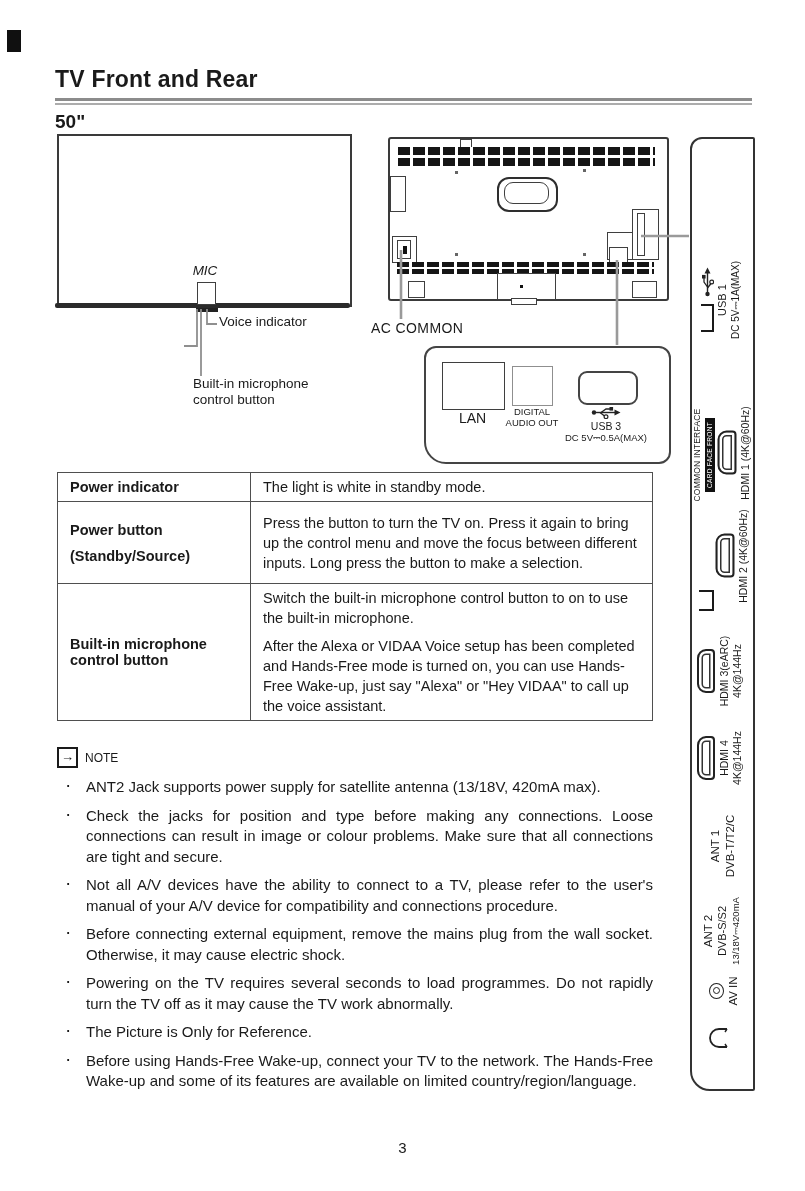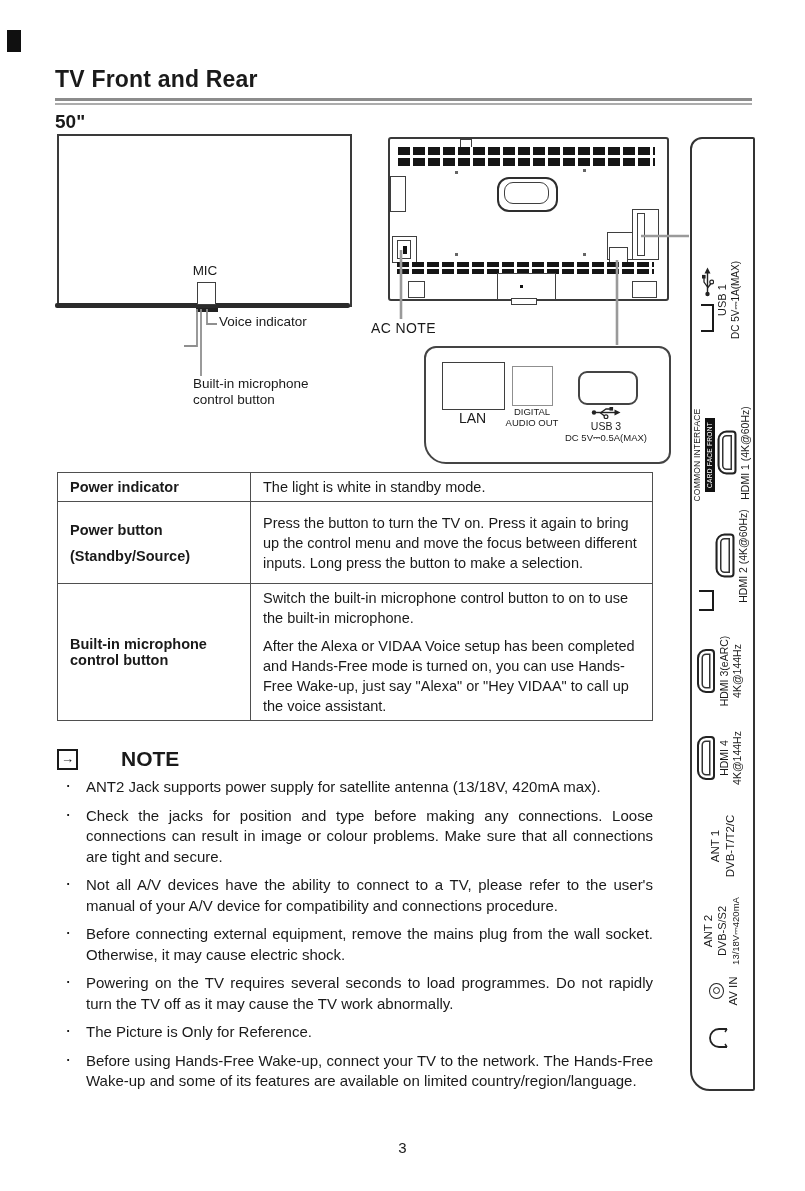--- a/index.html
+++ b/index.html
@@ -45,21 +45,21 @@
   <div class="abs" style="left:7px;top:30px;width:14px;height:22px;background:#101010;"></div>
 
   <div class="abs title" style="left:55px;top:66px;">TV Front and Rear</div>
   <div class="abs" style="left:55px;top:98px;width:697px;height:3px;background:#8c8c8c;"></div>
   <div class="abs" style="left:55px;top:103px;width:697px;height:2px;background:#acacac;"></div>
   <div class="abs size" style="left:55px;top:111px;">50"</div>
 
   <div class="abs b2" style="left:57px;top:134px;width:291px;height:169px;"></div>
   <div class="abs" style="left:55px;top:303px;width:295px;height:5px;background:#2b2b2b;border-radius:2px;"></div>
   <div class="abs" style="left:196px;top:308px;width:22px;height:4px;background:#222;"></div>
-  <div class="abs lbl" style="left:181px;top:263px;width:48px;text-align:center;">MIC</div>
+  <div class="abs lbl" style="left:181px;top:263px;width:48px;text-align:center;font-style:italic;">MIC</div>
   <div class="abs b15" style="left:197px;top:282px;width:17px;height:21px;"></div>
 
   <div class="abs lbl" style="left:219px;top:314px;">Voice indicator</div>
   <div class="abs lbl" style="left:193px;top:376px;width:170px;">
     <div>Built-in microphone</div>
     <div>control button</div>
   </div>
 
   <div class="abs b2" style="left:388px;top:137px;width:277px;height:160px;border-radius:3px;"></div>
   <div class="abs b15" style="left:460px;top:139px;width:10px;height:7px;"></div>
@@ -79,21 +79,21 @@
   <div class="abs b15" style="left:609px;top:247px;width:17px;height:14px;"></div>
   <div class="abs b15" style="left:632px;top:209px;width:25px;height:49px;"></div>
   <div class="abs b15" style="left:637px;top:213px;width:6px;height:41px;"></div>
   <div class="abs vent" style="left:397px;top:262px;width:257px;height:5px;"></div>
   <div class="abs vent" style="left:397px;top:269px;width:257px;height:5px;"></div>
   <div class="abs b15" style="left:408px;top:281px;width:15px;height:15px;"></div>
   <div class="abs b15" style="left:632px;top:281px;width:23px;height:15px;"></div>
   <div class="abs b15" style="left:497px;top:273px;width:57px;height:25px;"></div>
   <div class="abs" style="left:520px;top:285px;width:3px;height:3px;background:#111;"></div>
   <div class="abs b15" style="left:511px;top:298px;width:24px;height:5px;"></div>
-  <div class="abs" style="left:371px;top:320px;font-size:14px;letter-spacing:.4px;">AC NOTE</div>
+  <div class="abs" style="left:371px;top:320px;font-size:14px;letter-spacing:.4px;">AC COMMON</div>
 
   <div class="abs b2" style="left:424px;top:346px;width:243px;height:114px;border-radius:12px 12px 12px 22px;border-color:#444;"></div>
   <div class="abs b15" style="left:442px;top:362px;width:61px;height:46px;"></div>
   <div class="abs" style="left:442px;top:410px;width:61px;text-align:center;font-size:14px;">LAN</div>
   <div class="abs" style="left:512px;top:366px;width:39px;height:38px;border:1.5px solid #8f8f8f;background:#fff;"></div>
   <div class="abs" style="left:497px;top:407px;width:70px;text-align:center;font-size:9.5px;line-height:10.5px;">
     <div>DIGITAL</div>
     <div>AUDIO OUT</div>
   </div>
   <div class="abs b2" style="left:578px;top:371px;width:56px;height:30px;border-radius:9px;border-color:#444;"></div>
@@ -224,21 +224,21 @@
           <p>Switch the built-in microphone control button to on to use the built-in microphone.</p>
           <p>After the Alexa or VIDAA Voice setup has been completed and Hands-Free mode is turned on, you can use Hands-Free Wake-up, just say "Alexa" or "Hey VIDAA" to call up the voice assistant.</p>
         </td>
       </tr>
     </tbody>
       </table>
   </div>
 
   <div class="abs" style="left:57px;top:747px;display:flex;align-items:center;gap:7px;">
     <div class="notebox">→</div>
-    <div style="font-size:21px;font-weight:bold;margin-left:36px;">NOTE</div>
+    <div style="font-size:12px;font-weight:normal;">NOTE</div>
   </div>
   <div class="abs" style="left:57px;top:777px;width:596px;">
     <div class="note-item"><span class="dot">·</span><span>ANT2 Jack supports power supply for satellite antenna (13/18V, 420mA max).</span></div>
     <div class="note-item"><span class="dot">·</span><span>Check the jacks for position and type before making any connections. Loose connections can result in image or colour problems. Make sure that all connections are tight and secure.</span></div>
     <div class="note-item"><span class="dot">·</span><span>Not all A/V devices have the ability to connect to a TV, please refer to the user's manual of your A/V device for compatibility and connections procedure.</span></div>
     <div class="note-item"><span class="dot">·</span><span>Before connecting external equipment, remove the mains plug from the wall socket. Otherwise, it may cause electric shock.</span></div>
     <div class="note-item"><span class="dot">·</span><span>Powering on the TV requires several seconds to load programmes. Do not rapidly turn the TV off as it may cause the TV work abnormally.</span></div>
     <div class="note-item"><span class="dot">·</span><span>The Picture is Only for Reference.</span></div>
     <div class="note-item"><span class="dot">·</span><span>Before using Hands-Free Wake-up, connect your TV to the network. The Hands-Free Wake-up and some of its features are available on limited country/region/language.</span></div>
   </div>

